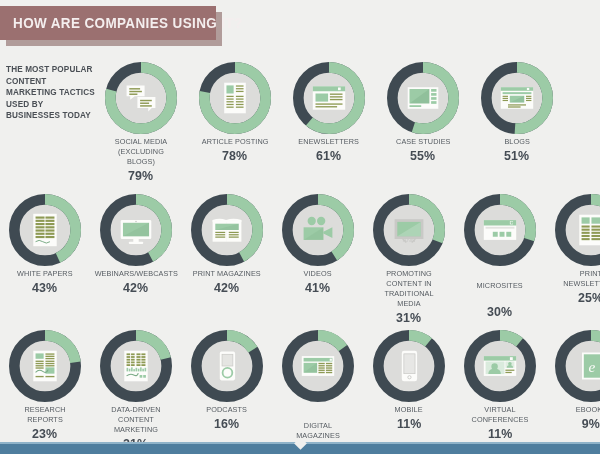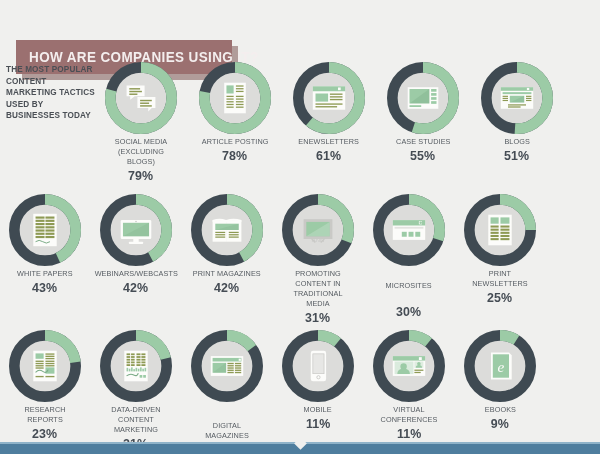--- a/index.html
+++ b/index.html
@@ -3,21 +3,21 @@
 <meta charset="utf-8">
 <style>
   html,body{margin:0;padding:0;}
   body{
     width:600px;height:454px;overflow:hidden;
     background:#f0f0ee;
     font-family:"Liberation Sans", sans-serif;
     position:relative;
   }
   
-  #banner-wrap{position:absolute;left:16px;top:6px;margin-top:34px;}
+  #banner-wrap{position:absolute;left:0;top:6px;}
   #banner-shadow{
     position:absolute;left:6px;top:6px;width:216px;height:34px;
     background:#7e5856;opacity:.55;
   }
   #banner{
     position:relative;width:216px;height:34px;background:#9b7070;
     display:flex;align-items:center;
   }
   #banner-title{
     color:#f4eeee;font-size:14.5px;font-weight:bold;
@@ -316,20 +316,42 @@
           <rect x="7" y="27.2" width="11" height="1.4"></rect>
               <rect x="22" y="27.2" width="11" height="1.4"></rect>
         </g>
           </svg>
         </div>
       </div>
       <div class="cap">
         <div>PRINT MAGAZINES</div>
       </div>
       <div class="pct">42%</div>
+    </div>
+    <div class="cell" style="width: 82px;">
+      <div class="donut">
+  <svg width="72" height="72" viewBox="0 0 72 72">
+    <circle cx="36" cy="36" r="25.844" fill="#dcdcda"></circle>
+    <circle cx="36" cy="36" r="30.672" fill="none" stroke="#3f4a52" stroke-width="10.655999999999999"></circle>
+    <circle cx="36" cy="36" r="30.672" fill="none" stroke="#9ccba6" stroke-width="10.655999999999999" stroke-dasharray="79.01432249414303 113.70353724766925" transform="rotate(-90 36 36)"></circle>
+  </svg>
+        <div class="icon-hold">
+          <svg width="36" height="36" viewBox="0 0 40 40">
+        <circle cx="13" cy="10" r="4.6" fill="#9ccba6"></circle>
+        <circle cx="23.5" cy="10" r="4.6" fill="#9ccba6"></circle>
+        <path d="M4 17 h22 v14 H4z" fill="#9ccba6"></path>
+        <path d="M26 22 l10 -5 v12 l-10 -5z" fill="#9ccba6"></path>
+        <path d="M4 31 L26 17 L26 31z" fill="#7aab86" opacity=".22"></path>
+          </svg>
+        </div>
+      </div>
+      <div class="cap">
+        <div>VIDEOS</div>
+      </div>
+      <div class="pct">41%</div>
     </div>
     <div class="cell" style="width: 82px;">
       <div class="donut">
   <svg width="72" height="72" viewBox="0 0 72 72">
     <circle cx="36" cy="36" r="25.844" fill="#dcdcda"></circle>
     <circle cx="36" cy="36" r="30.672" fill="none" stroke="#3f4a52" stroke-width="10.655999999999999"></circle>
     <circle cx="36" cy="36" r="30.672" fill="none" stroke="#9ccba6" stroke-width="10.655999999999999" stroke-dasharray="59.7425365199618 132.9753232218505" transform="rotate(-90 36 36)"></circle>
   </svg>
         <div class="icon-hold">
           <svg width="36" height="36" viewBox="0 0 40 40">
@@ -494,20 +516,41 @@
             <rect x="28" y="30" width="3" height="3" fill="#9ccba6"></rect>
           </svg>
         </div>
       </div>
       <div class="cap">
         <div>DATA-DRIVEN CONTENT</div>
         <div>MARKETING</div>
       </div>
       <div class="pct">21%</div>
     </div>
+    <div class="cell" style="width: 82px;">
+      <div class="donut">
+  <svg width="72" height="72" viewBox="0 0 72 72">
+    <circle cx="36" cy="36" r="25.844" fill="#dcdcda"></circle>
+    <circle cx="36" cy="36" r="30.672" fill="none" stroke="#3f4a52" stroke-width="10.655999999999999"></circle>
+    <circle cx="36" cy="36" r="30.672" fill="none" stroke="#9ccba6" stroke-width="10.655999999999999" stroke-dasharray="30.834857558689965 161.8830021831223" transform="rotate(-90 36 36)"></circle>
+  </svg>
+        <div class="icon-hold">
+          <svg width="36" height="36" viewBox="0 0 40 40">
+        <rect x="12" y="4" width="17" height="32" rx="2" fill="#fcfcfa"></rect>
+        <rect x="14.5" y="7" width="12" height="13" fill="#c9c9c6" opacity=".45"></rect>
+        <rect x="14.5" y="7" width="12" height="13" fill="none" stroke="#c9c9c6" stroke-width=".8"></rect>
+        <circle cx="20.5" cy="27.5" r="5.4" fill="none" stroke="#9ccba6" stroke-width="2"></circle>
+          </svg>
+        </div>
+      </div>
+      <div class="cap">
+        <div>PODCASTS</div>
+      </div>
+      <div class="pct">16%</div>
+    </div>
     <div class="cell" style="width: 82px; gap: 16px;">
       <div class="donut">
   <svg width="72" height="72" viewBox="0 0 72 72">
     <circle cx="36" cy="36" r="25.844" fill="#dcdcda"></circle>
     <circle cx="36" cy="36" r="30.672" fill="none" stroke="#3f4a52" stroke-width="10.655999999999999"></circle>
     <circle cx="36" cy="36" r="30.672" fill="none" stroke="#9ccba6" stroke-width="10.655999999999999" stroke-dasharray="28.90767896127184 163.81018078054043" transform="rotate(-90 36 36)"></circle>
   </svg>
         <div class="icon-hold">
           <svg width="36" height="36" viewBox="0 0 40 40">
         <rect x="2" y="9" width="36" height="22" fill="#fcfcfa"></rect>

